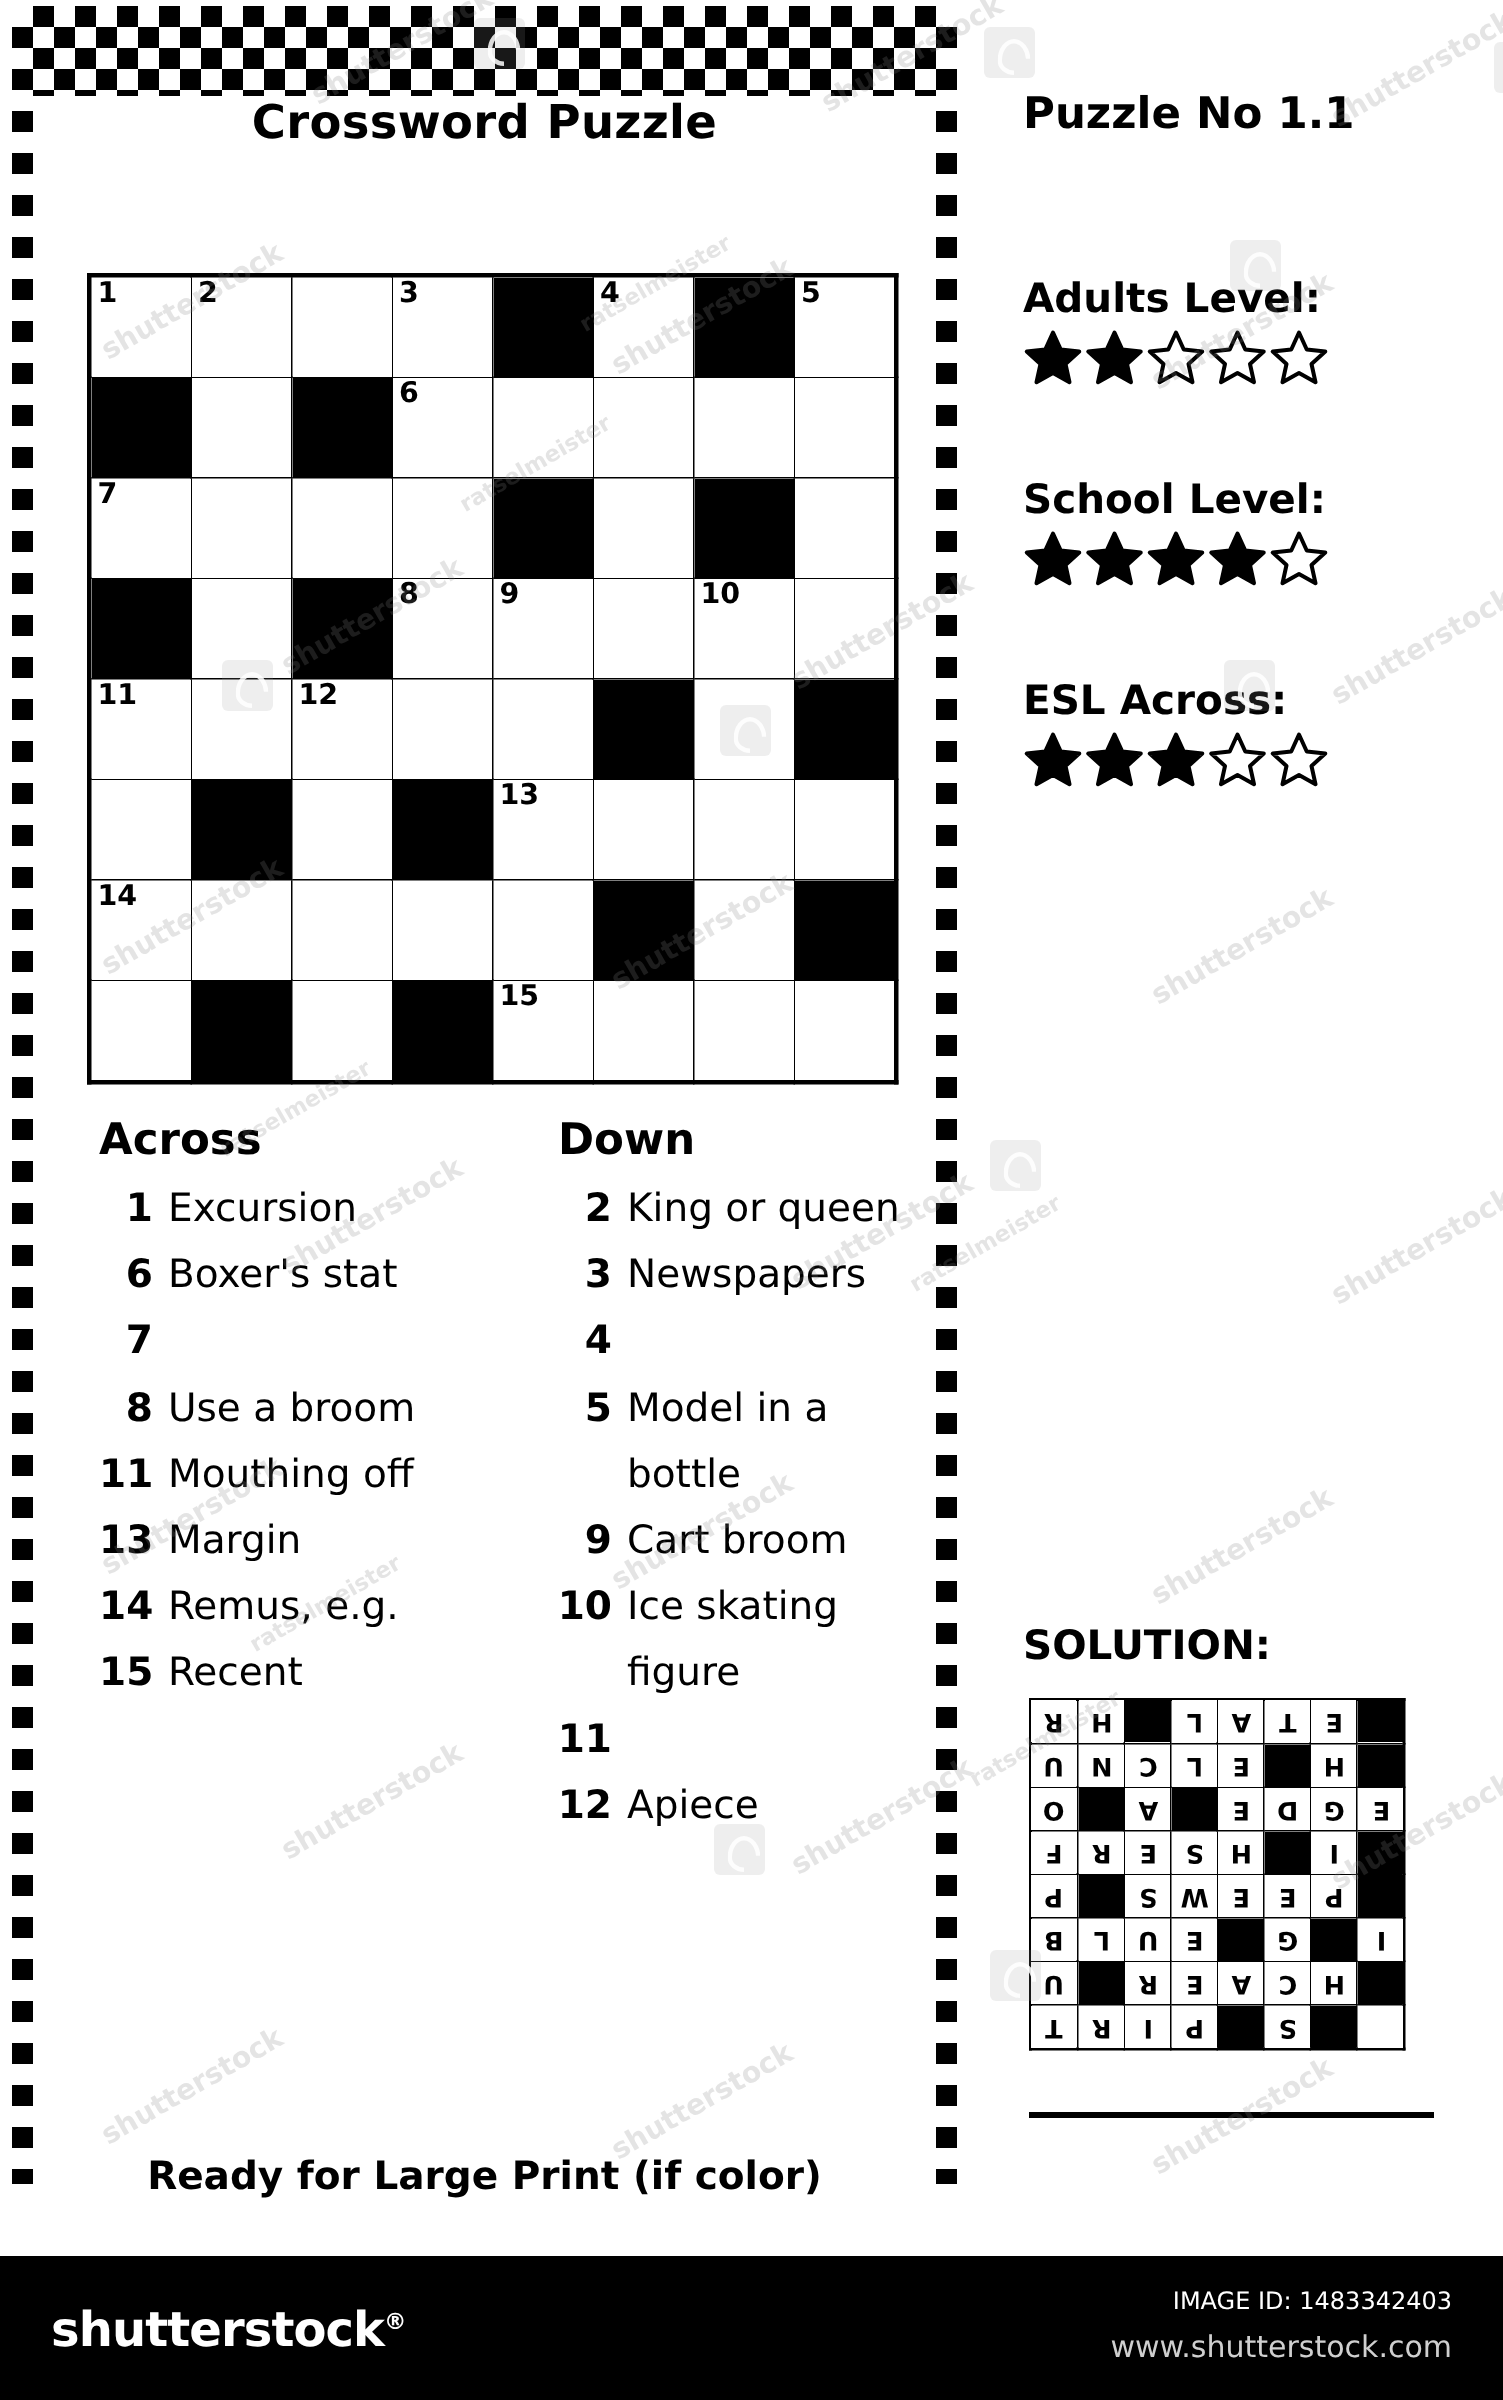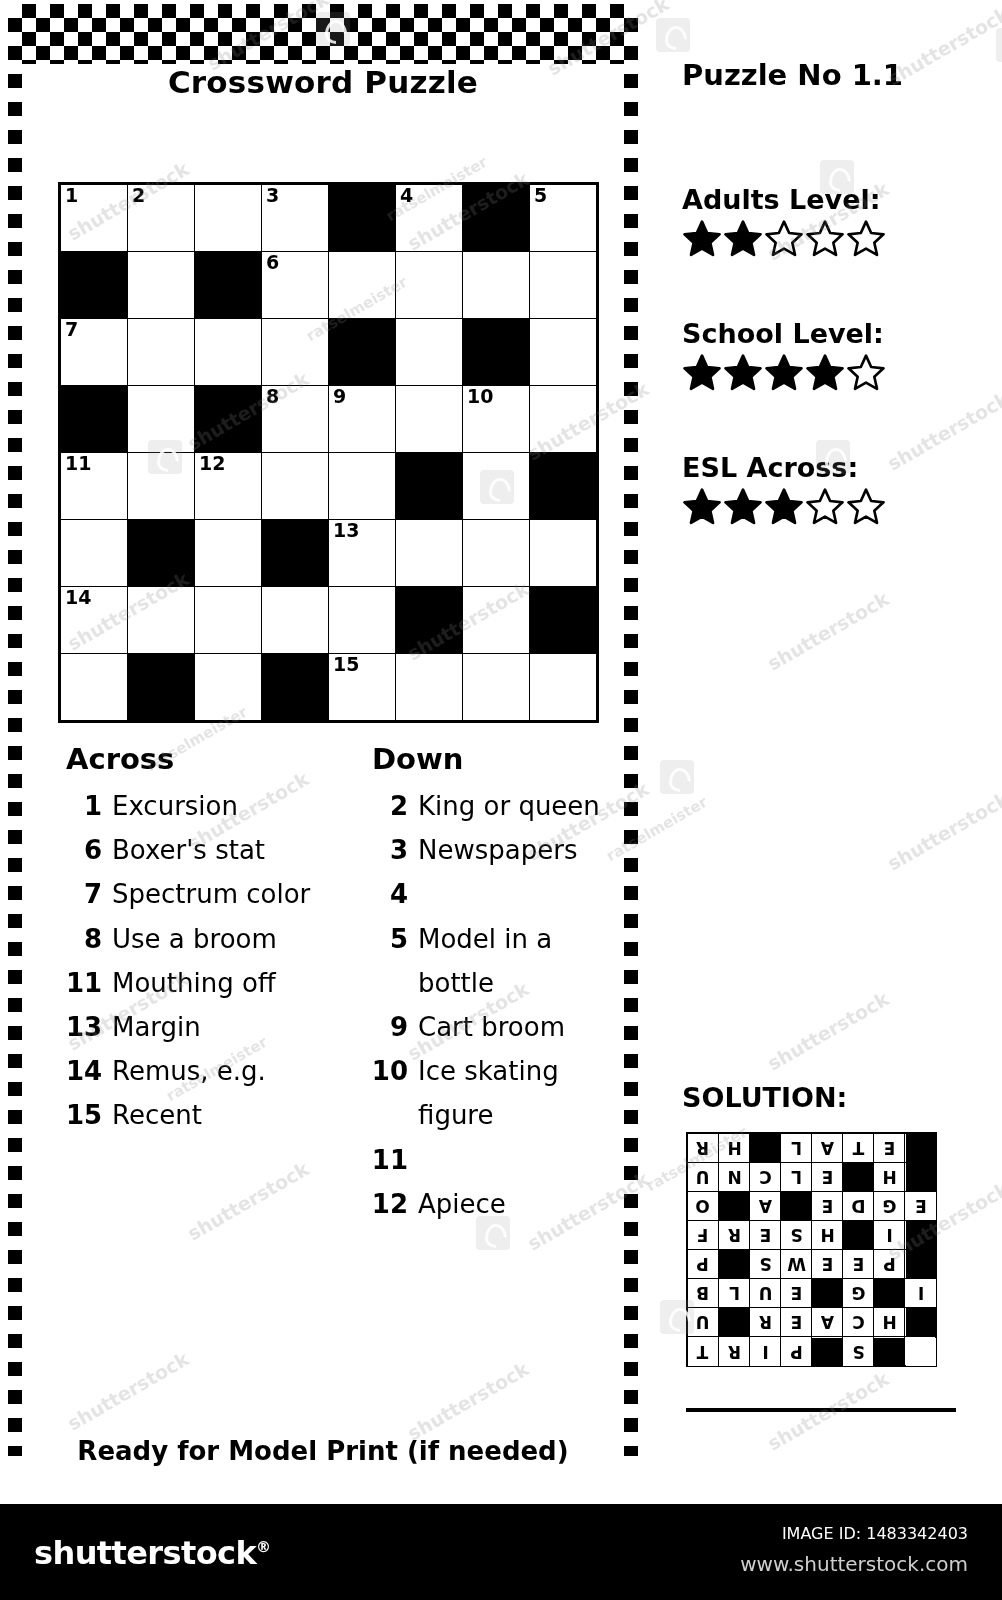--- a/index.html
+++ b/index.html
@@ -317,21 +317,20 @@
             <li>
               <span class="cnum">1</span>
               <span class="ctext">Excursion</span>
             </li>
             <li>
               <span class="cnum">6</span>
               <span class="ctext">Boxer's stat</span>
             </li>
             <li>
               <span class="cnum">7</span>
-              <span class="ctext">Spectrum color</span>
             </li>
             <li>
               <span class="cnum">8</span>
               <span class="ctext">Use a broom</span>
             </li>
             <li>
               <span class="cnum">11</span>
               <span class="ctext">Mouthing off</span>
             </li>
             <li>
@@ -378,21 +377,21 @@
               <span class="cnum">11</span>
             </li>
             <li>
               <span class="cnum">12</span>
               <span class="ctext">Apiece</span>
             </li>
           </ol>
       </div>
     </div>
 
-    <div id="card-footer">Ready for Model Print (if needed)</div>
+    <div id="card-footer">Ready for Large Print (if color)</div>
   </div>
 </div>
 
 <div id="right">
   <div id="puzzle-no">Puzzle No 1.1</div>
 
   <div class="level-block" id="lvl-school">
     <div class="level-label">School Level:</div>
     <div class="stars" id="stars-school"><svg width="40" height="40" viewBox="0 0 24 24">
           <path d="M12 1.6l3.1 6.8 7.4.8-5.5 5 1.6 7.3L12 17.8 5.4 21.5 7 14.2 1.5 9.2l7.4-.8z" fill="#000" stroke="#000" stroke-width="1.6" stroke-linejoin="round"></path>

